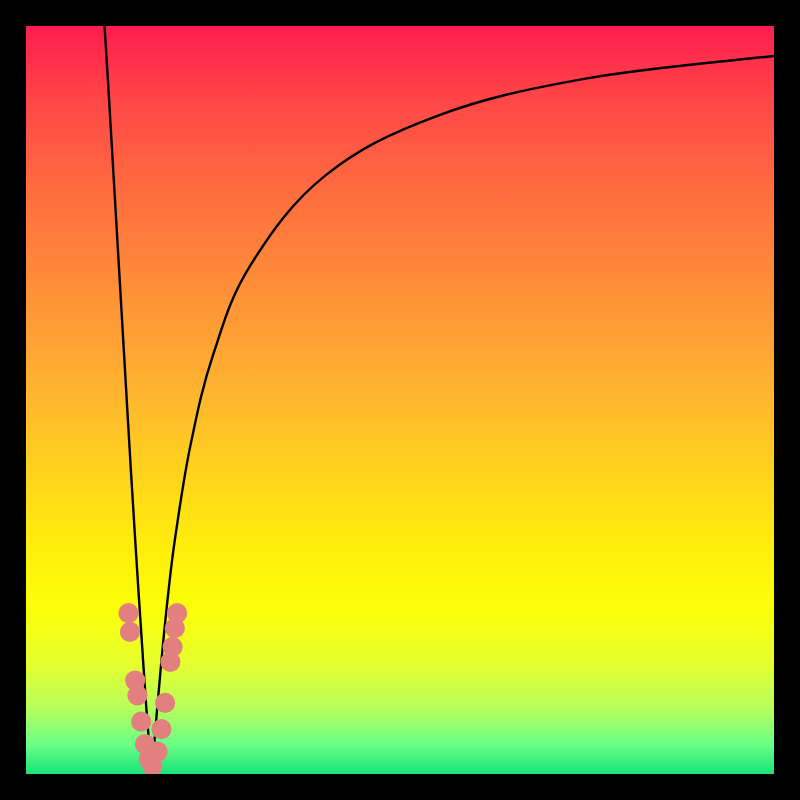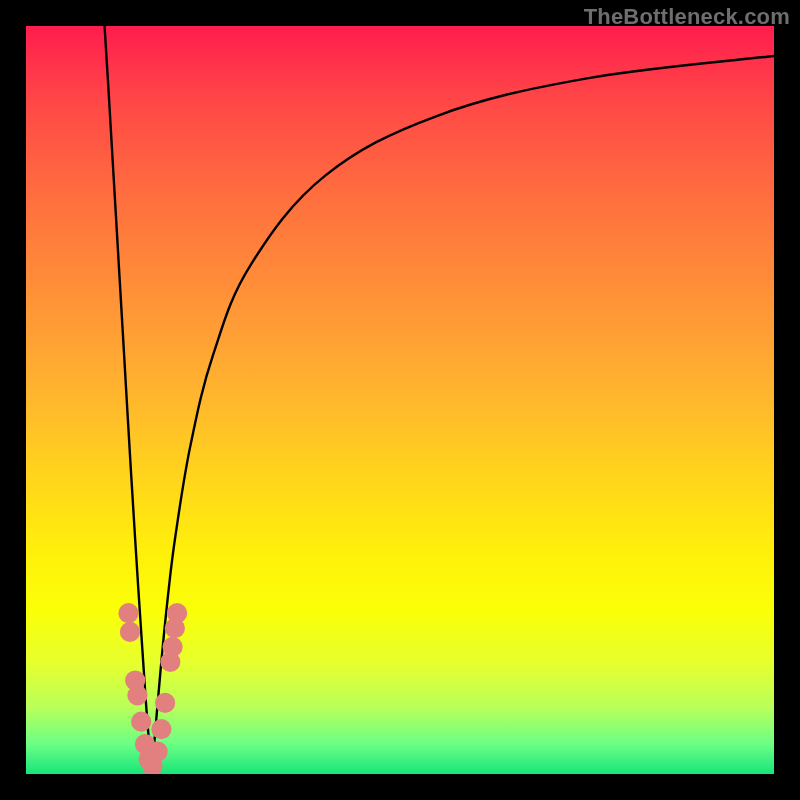--- a/index.html
+++ b/index.html
@@ -86,14 +86,13 @@
           <circle cx="131.64800000000002" cy="725.56" r="10.098" class="dot"></circle>
           <circle cx="135.388" cy="703.12" r="10.098" class="dot"></circle>
           <circle cx="139.12800000000001" cy="676.94" r="10.098" class="dot"></circle>
           <circle cx="144.364" cy="635.8" r="10.098" class="dot"></circle>
           <circle cx="146.608" cy="620.84" r="10.098" class="dot"></circle>
           <circle cx="148.85199999999998" cy="602.14" r="10.098" class="dot"></circle>
           <circle cx="151.09599999999998" cy="587.1800000000001" r="10.098" class="dot"></circle>
         </g>
     </svg>
   </div>
-  <div class="watermark">TheBottleneck.com</div>
 </div>
 
 </body></html>

